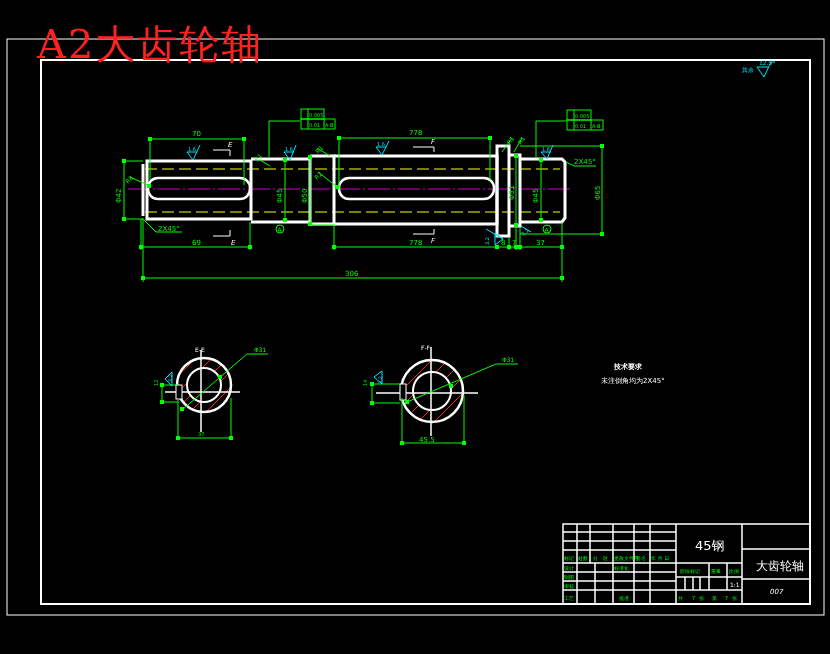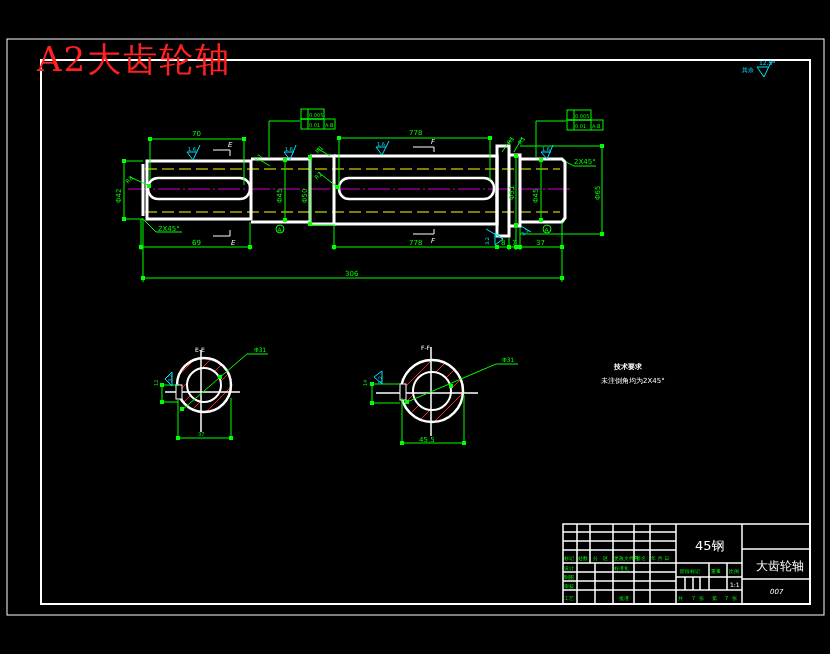--- a/index.html
+++ b/index.html
@@ -3,21 +3,21 @@
   <meta charset="utf-8">
   <style>
     html, body { margin: 0; padding: 0; background: #000; }
     body { width: 830px; height: 654px; overflow: hidden; position: relative; font-family: "DejaVu Sans", sans-serif; }
     #canvas { position: absolute; left: 0; top: 0; width: 830px; height: 654px; }
     svg text { font-family: "DejaVu Sans", sans-serif; }
     .grn { fill: #00ff00; }
     .cyn { fill: #00e5ff; }
     .wht { fill: #ffffff; }
     .lbl { position: absolute; white-space: nowrap; line-height: 1; }
-    .title-overlay { position: absolute; left: 37px; top: 42px; color: #ff2020; font-family: "DejaVu Serif", serif; font-size: 34px; letter-spacing: 2px; }
+    .title-overlay { position: absolute; left: 37px; top: 24px; color: #ff2020; font-family: "DejaVu Serif", serif; font-size: 40px; letter-spacing: 2px; }
   </style>
 </head>
 <body>
 
 <svg id="canvas" viewBox="0 0 830 654" xmlns="http://www.w3.org/2000/svg">
 
   <rect x="7" y="39" width="817" height="576" fill="none" stroke="#fff" stroke-width="1"></rect>
   <rect x="41" y="60" width="769" height="544" fill="none" stroke="#fff" stroke-width="2"></rect>
 
   <g>

